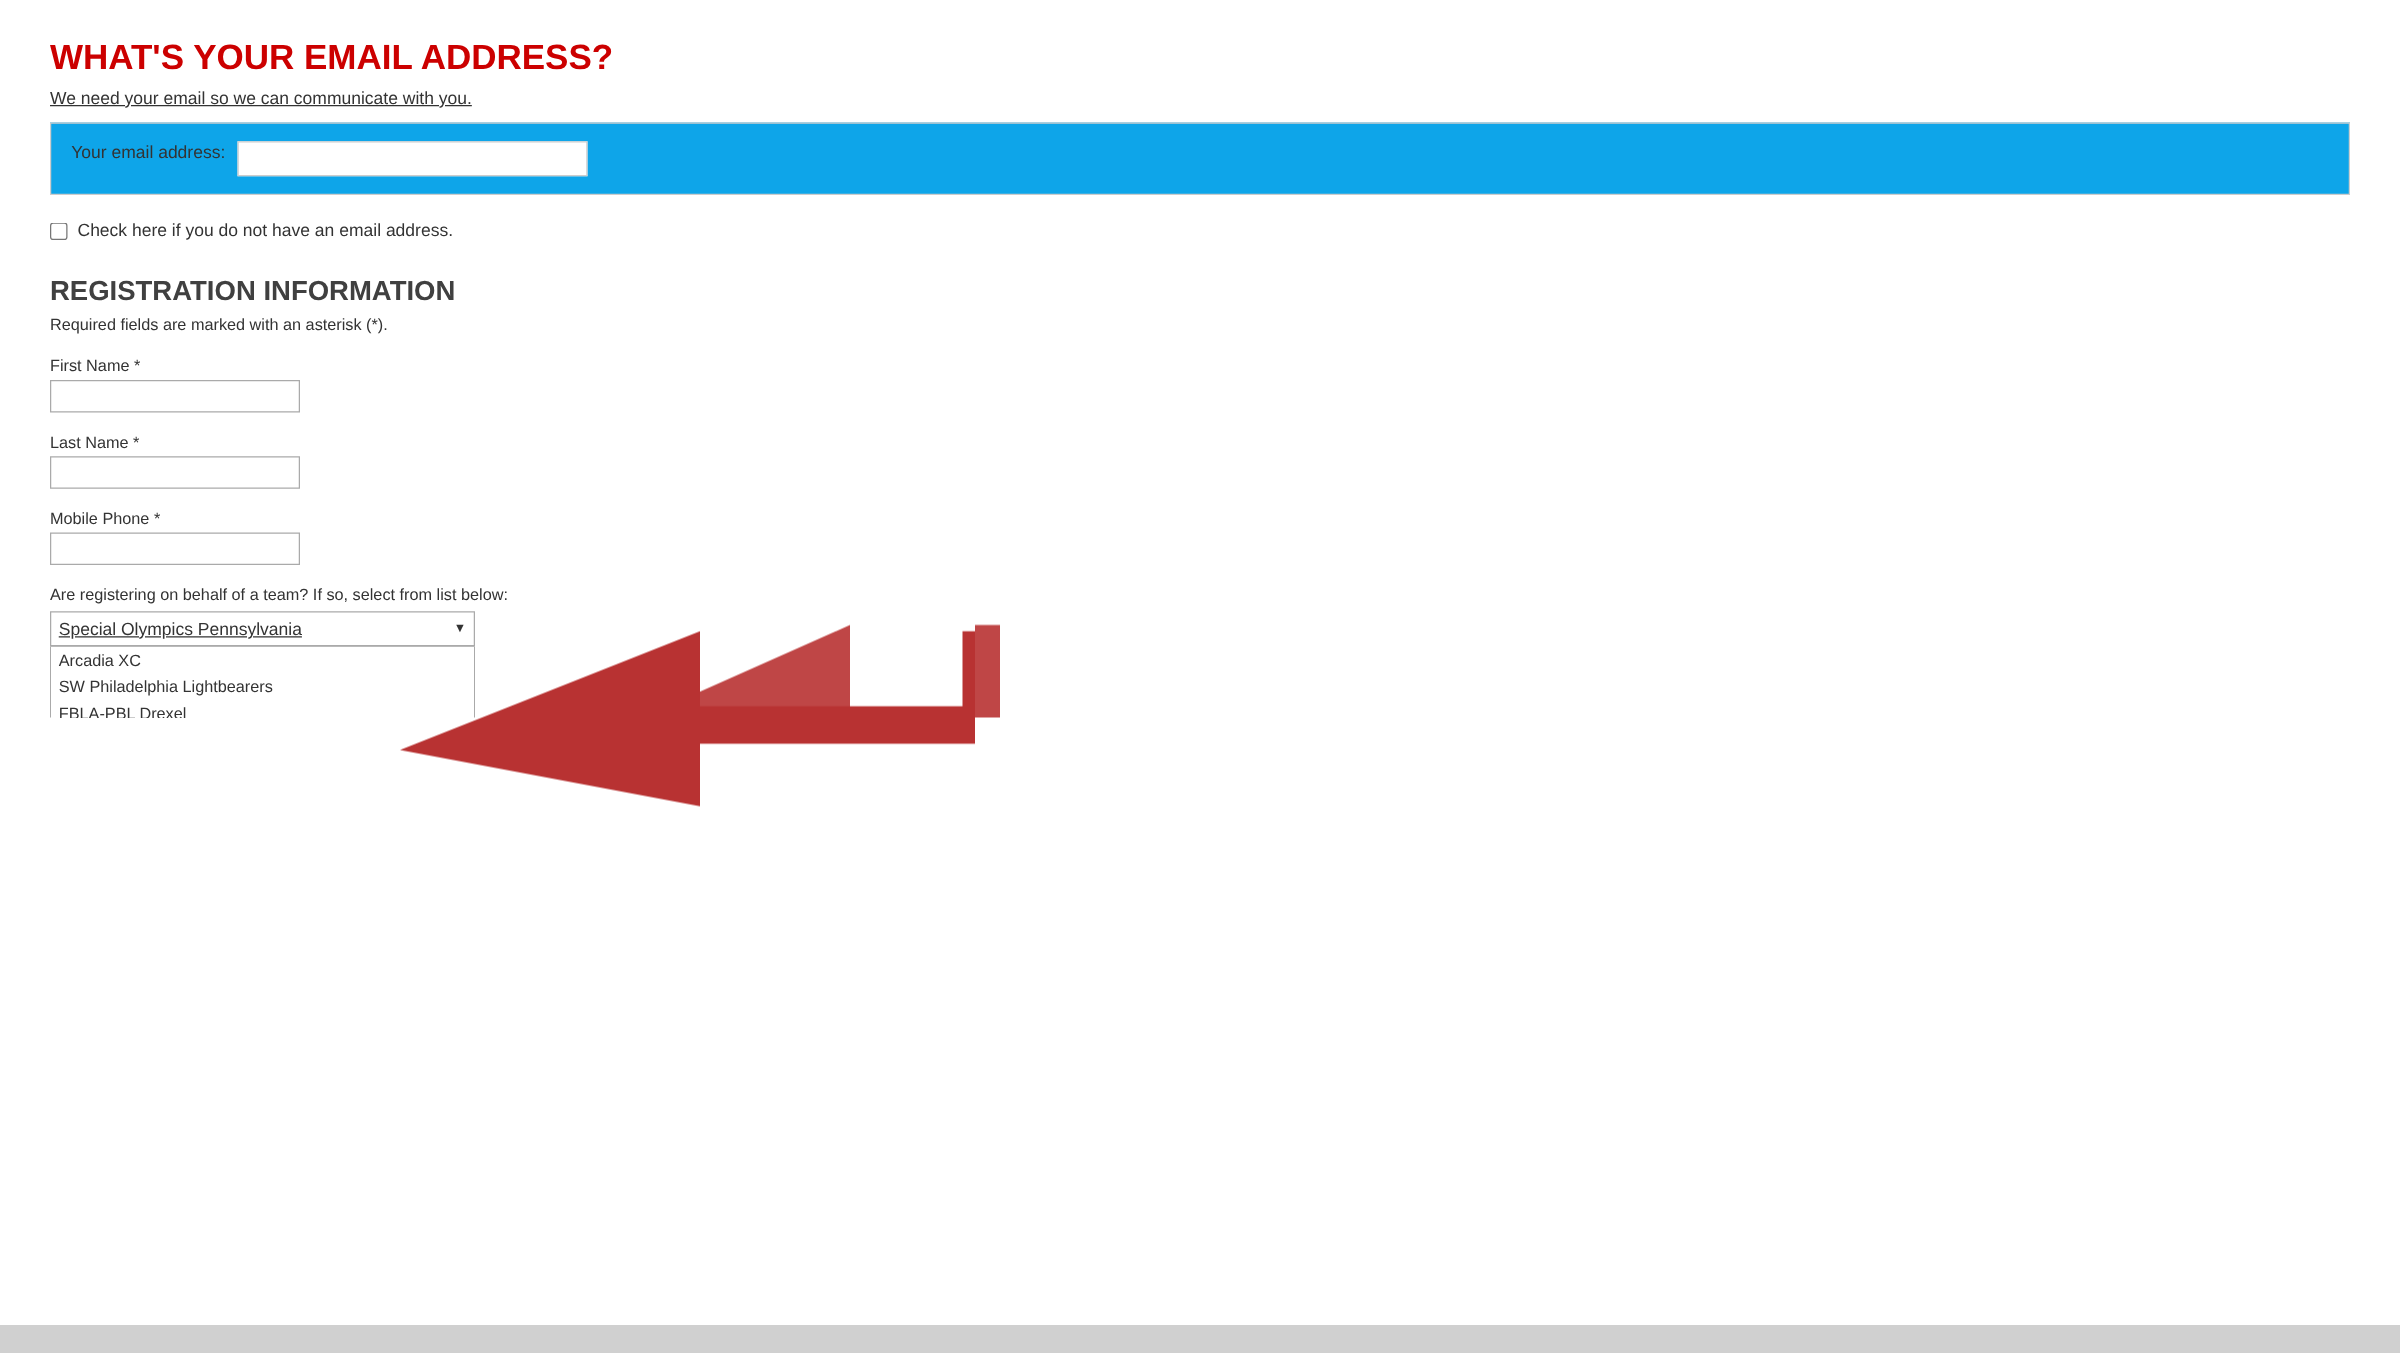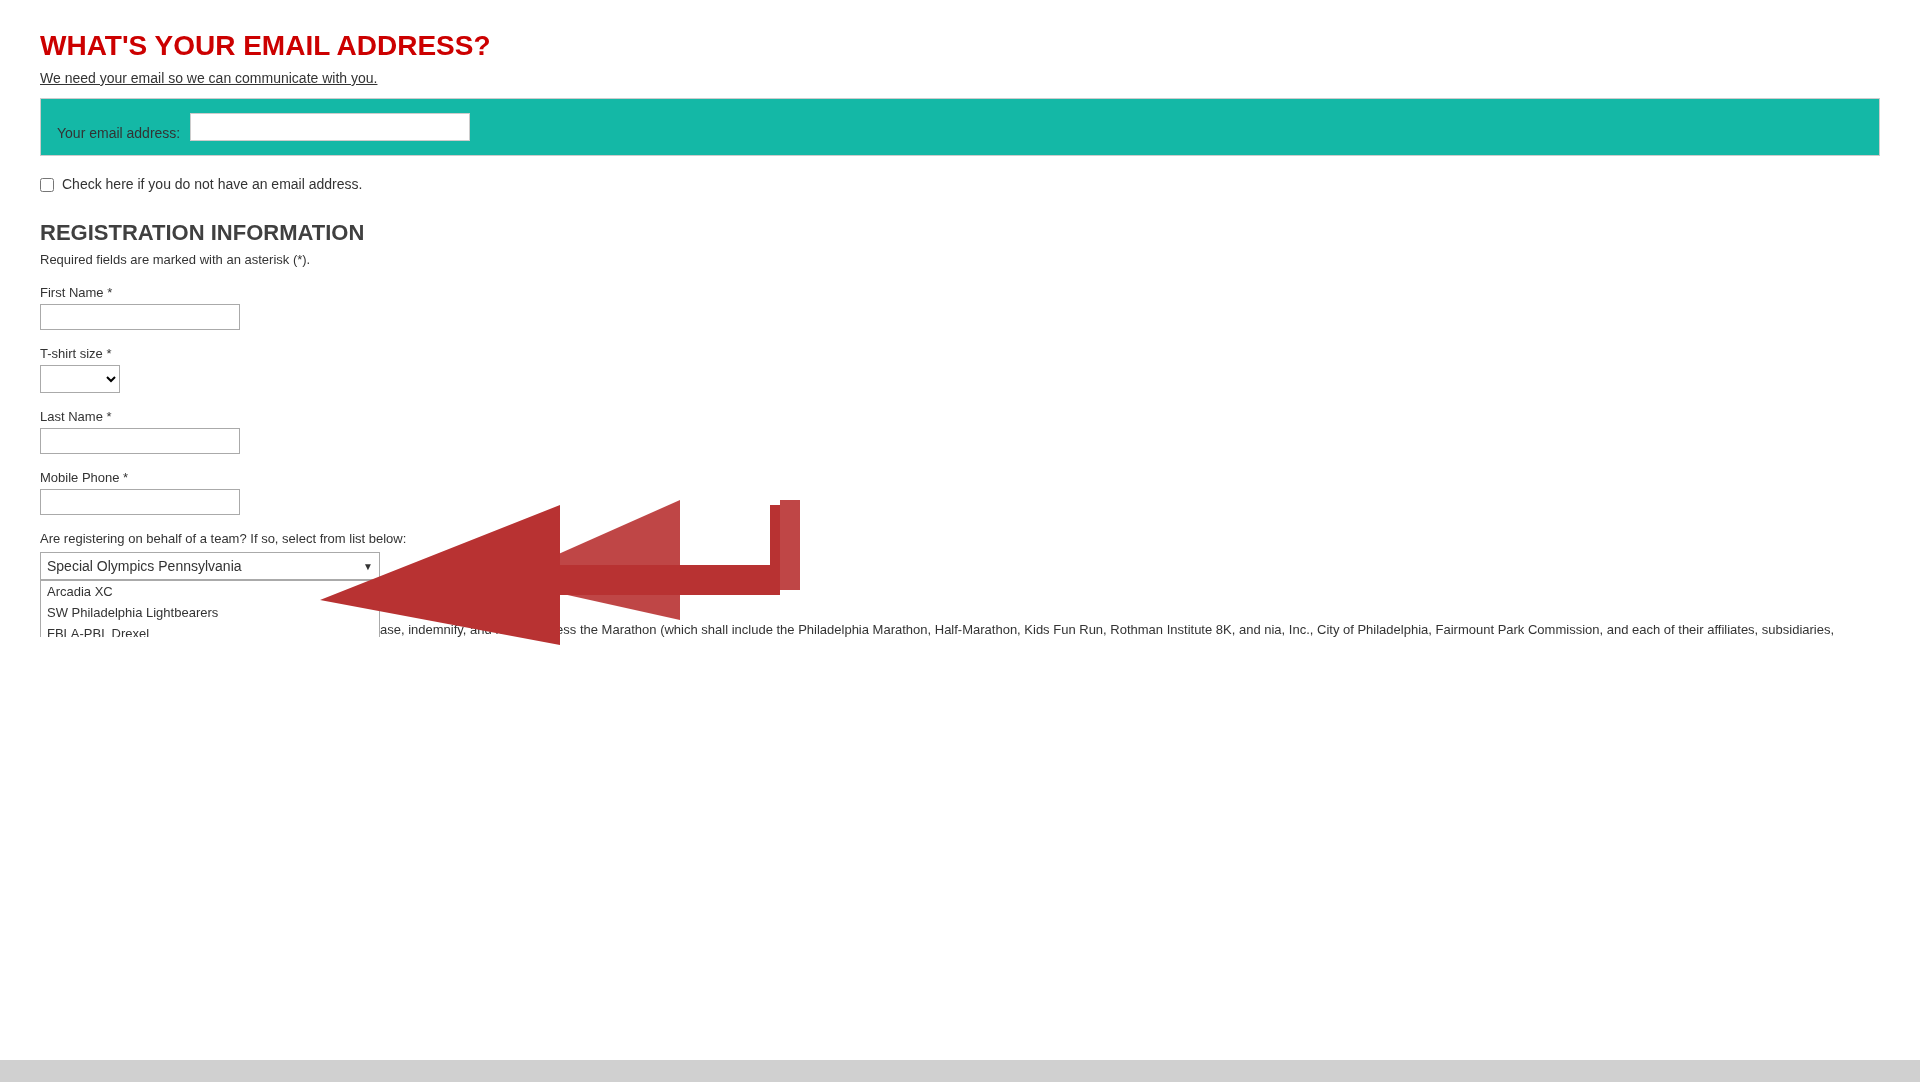--- a/index.html
+++ b/index.html
@@ -25,25 +25,25 @@
 
     .page-subtitle {
       font-size: 14px;
       color: #333;
       margin-bottom: 12px;
       text-decoration: underline;
     }
 
     .email-section {
       border: 1px solid #ccc;
-      background: #14b8a6;
+      background: #0ea5e9;
       padding: 14px 16px;
       margin-bottom: 20px;
       display: flex;
-      align-items: flex-end;
+      align-items: flex-start;
       gap: 10px;
     }
 
     .email-label {
       font-size: 14px;
       white-space: nowrap;
     }
 
     .email-input {
       width: 280px;
@@ -107,20 +107,21 @@
     }
 
     .team-question {
       font-size: 13px;
       margin-bottom: 6px;
     }
 
     .team-dropdown-wrapper {
       position: relative;
       width: 332px;
+      text-decoration: underline;
     }
 
     .team-dropdown-display {
       width: 340px;
       height: 28px;
       border: 1px solid #aaa;
       background: #fff;
       padding: 0 24px 0 6px;
       font-size: 14px;
       display: flex;
@@ -220,32 +221,20 @@
   </div>
 
   <h2 class="section-title">REGISTRATION INFORMATION</h2>
   <p class="required-note">Required fields are marked with an asterisk (*).</p>
 
   <div class="form-field">
     <label>First Name *</label>
     <input type="text" style="">
   </div>
 
-  <div class="form-field">
-    <label>T-shirt size *</label>
-    <select class="tshirt-select">
-      <option value=""></option>
-      <option value="XS">XS</option>
-      <option value="S">S</option>
-      <option value="M">M</option>
-      <option value="L">L</option>
-      <option value="XL">XL</option>
-      <option value="XXL">XXL</option>
-    </select>
-  </div>
 
   <div class="form-field">
     <label>Last Name *</label>
     <input type="text" style="">
   </div>
 
   <div class="form-field">
     <label>Mobile Phone *</label>
     <input type="text" style="">
   </div>

